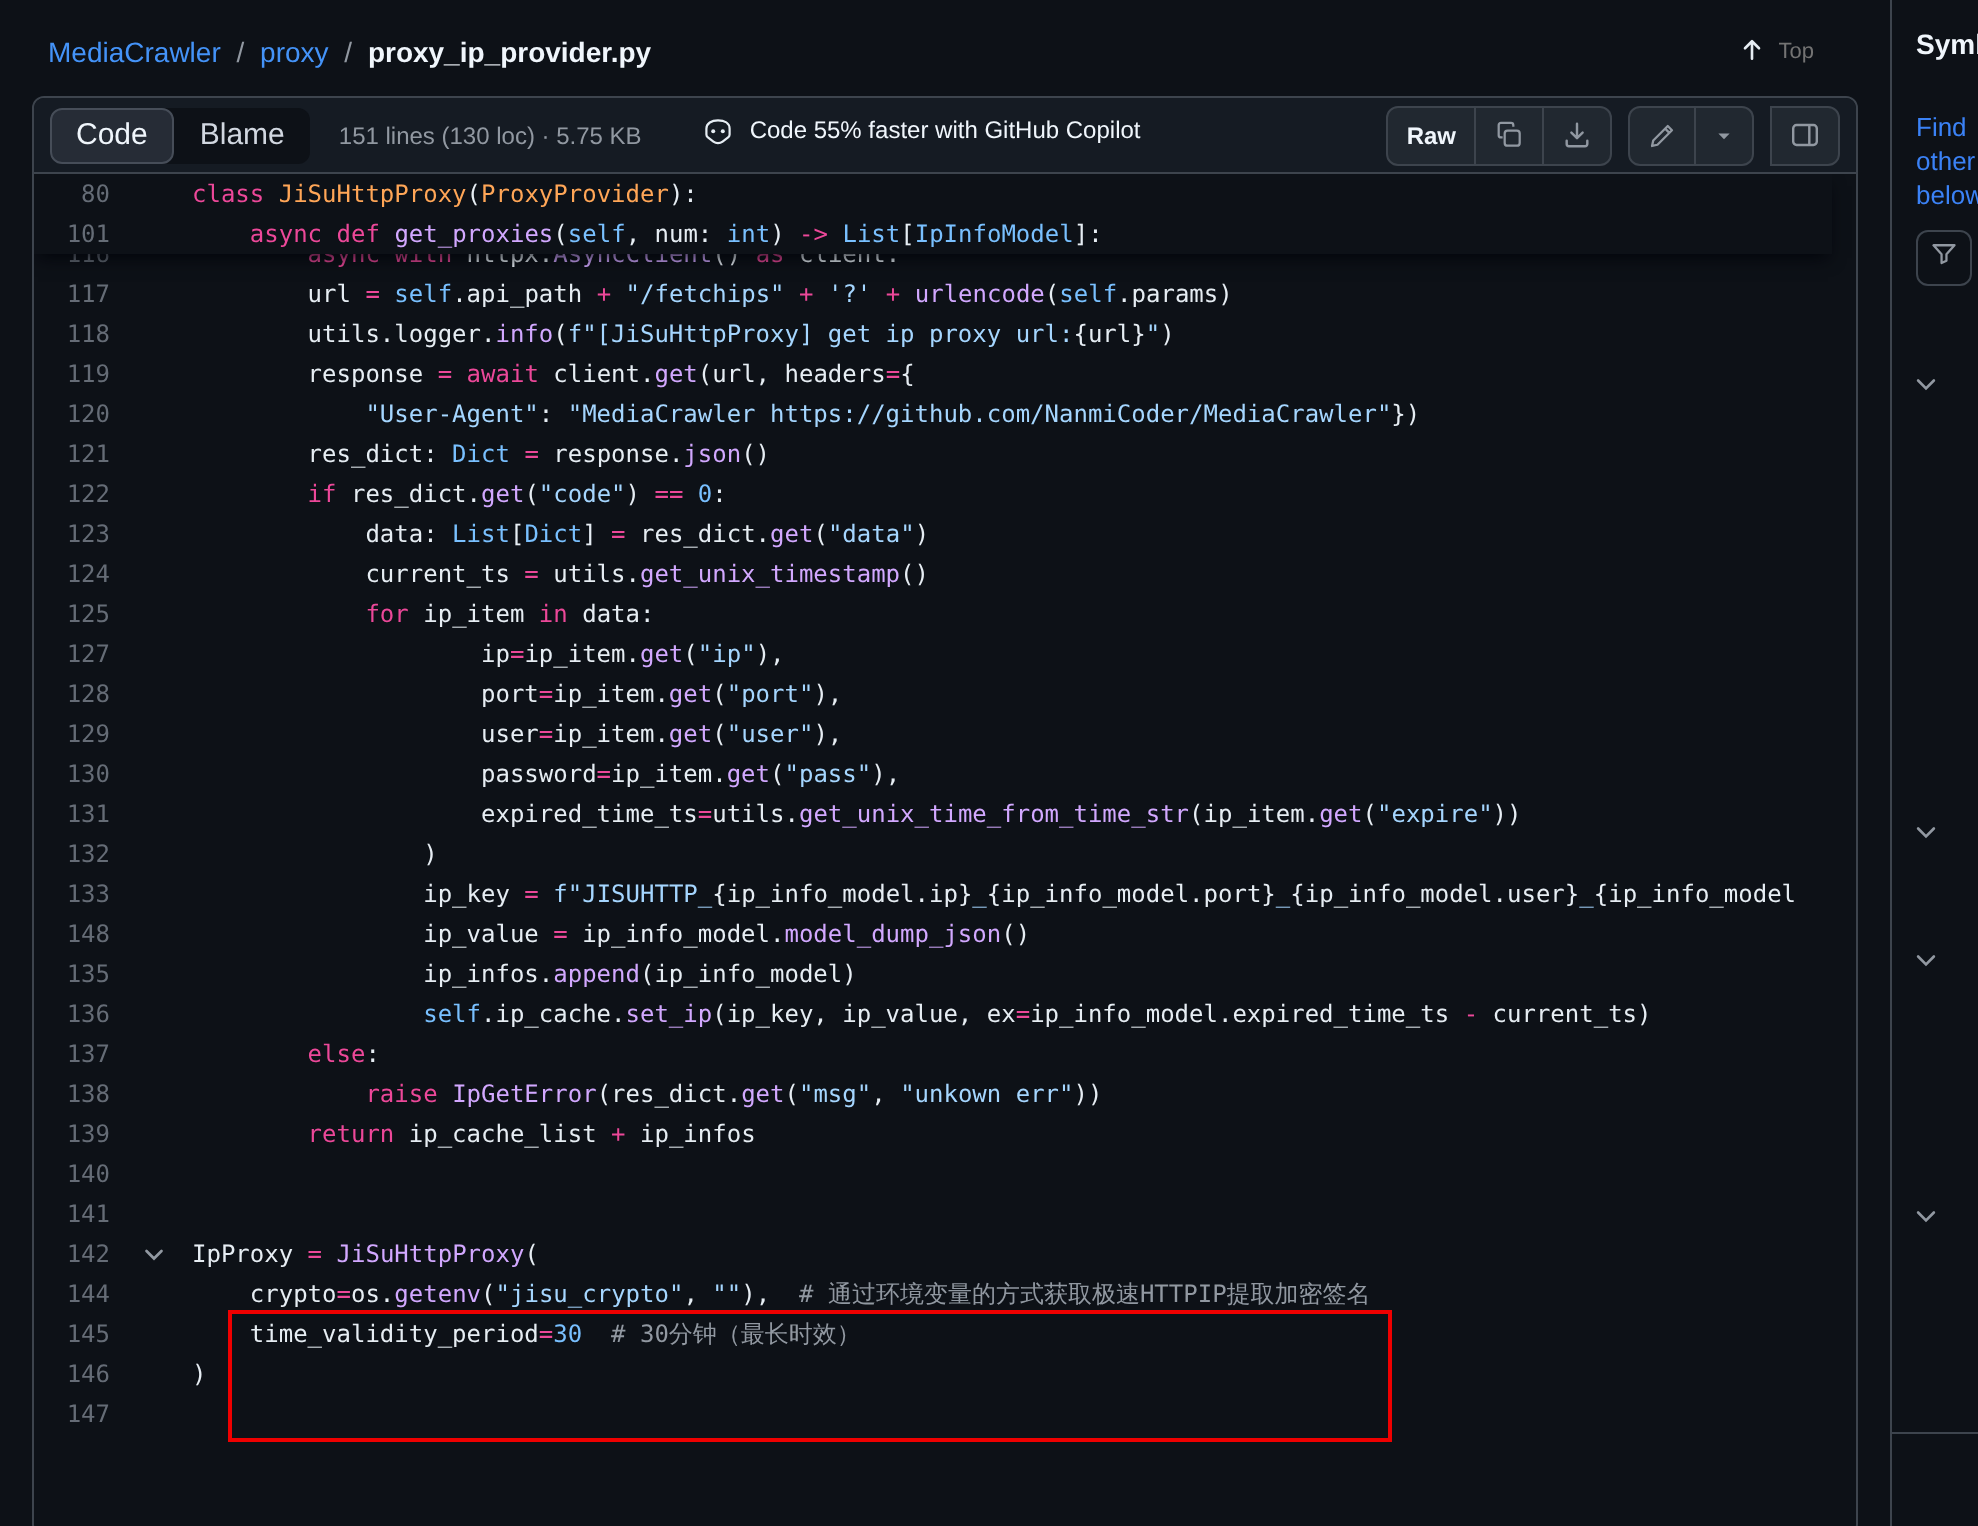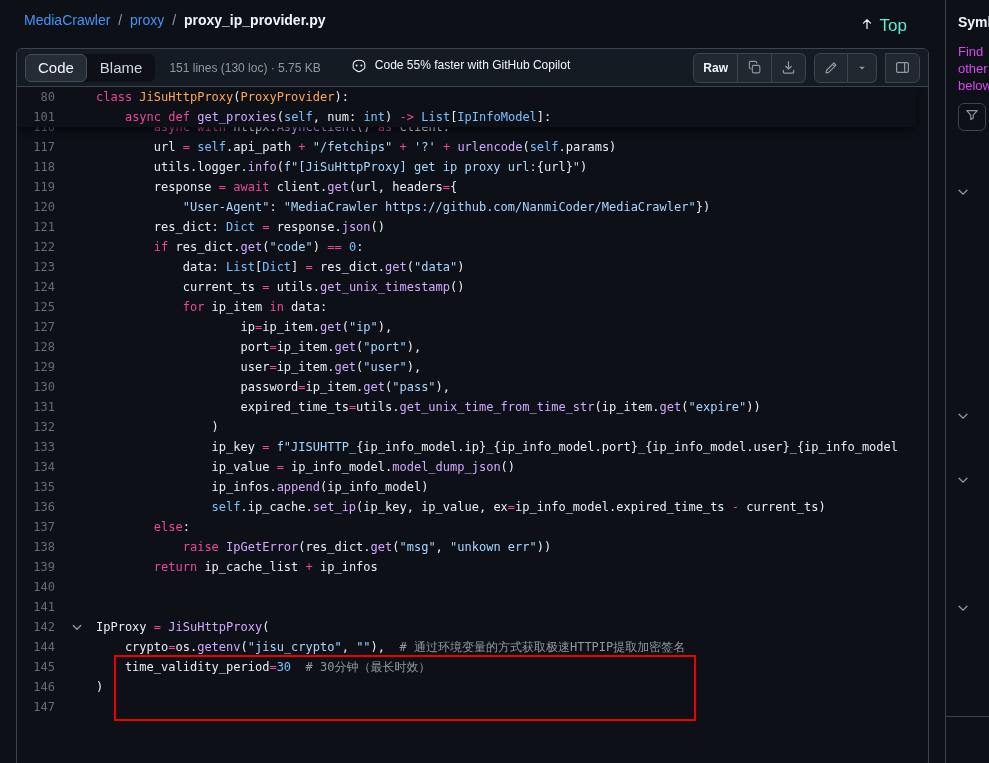--- a/index.html
+++ b/index.html
@@ -2,26 +2,26 @@
 <html><head>
 <meta charset="utf-8">
 <style>
   *{margin:0;padding:0;box-sizing:border-box}
   html,body{width:989px;height:763px;overflow:hidden}
   body{background:#0d1117;color:#e6edf3;font-family:"Liberation Sans",sans-serif}
   .page{display:flex;width:989px;height:763px}
   .main{width:945px;flex:none;min-width:0}
 
   
-  .topbar{display:flex;justify-content:space-between;padding:12px 38px 8px 24px;height:48px}
+  .topbar{display:flex;align-items:center;justify-content:space-between;padding:12px 38px 8px 24px;height:48px}
   .crumbs{font-size:14px;white-space:nowrap}
   .crumbs a{color:#4493f8;text-decoration:none;cursor:pointer}
   .crumb-sep{color:#9198a1;margin:0 4px}
   .crumb-file{color:#f0f6fc;font-weight:600}
-  .top-btn{display:flex;align-items:center;gap:6px;color:#5eead4;font-size:17px;cursor:pointer}
+  .top-btn{display:flex;align-items:center;gap:6px;color:#737373;font-size:11px;cursor:pointer}
 
   
   .filebox{margin:0 16px;border:1px solid #3d444d;border-radius:6px;height:720px;background:#0d1117;overflow:hidden}
   .toolbar{display:flex;align-items:center;background:#151b23;border-bottom:1px solid #3d444d;padding:5px 8px;height:38px;gap:8px}
   .seg{display:flex;background:#0d1117;border-radius:6px;flex:none}
   .seg-item{height:28px;line-height:26px;padding:0 12px;font-size:15px;font-weight:400;color:#d1d7e0;border-radius:6px;border:1px solid transparent;cursor:pointer}
   .seg-item.active{background:#262c36;border-color:#464d58;color:#f0f6fc}
   .meta{font-size:12px;color:#9198a1;margin-left:6px;white-space:nowrap}
   .copilot{display:flex;align-items:flex-start;gap:8px;margin-left:22px;font-size:12px;color:#f0f6fc;cursor:pointer;white-space:nowrap}
   .tb-spacer{flex:1}
@@ -48,21 +48,21 @@
   .tk-fn{color:#d2a8ff}
   .tk-cl{color:#79c0ff}
   .tk-or{color:#ffa657}
   .tk-cm{color:#9198a1}
   .tk-nu{color:#79c0ff}
   .hl-box{position:absolute;left:97px;top:568px;width:582px;height:66px;border:2px solid #ef0000;z-index:2;pointer-events:none}
 
   
   .sidepanel{width:44px;flex:none;border-left:1px solid #3d444d;position:relative;padding:14px 0 0 12px;overflow:hidden;background:#0d1117}
   .sp-title{font-size:14px;font-weight:600;color:#f0f6fc;white-space:nowrap}
-  .sp-desc{margin-top:13px;font-size:13px;line-height:17px;color:#d946ef;white-space:nowrap}
+  .sp-desc{margin-top:25px;font-size:13px;line-height:17px;color:#3b82f6;white-space:nowrap}
   .sp-filter{margin-top:9px;width:28px;height:28px;border:1px solid #3d444d;border-radius:6px;display:flex;align-items:center;justify-content:center;cursor:pointer;background:#0d1117}
   .sp-chevron{position:absolute;left:10px;cursor:pointer}
   .sp-divider{position:absolute;left:0;right:0;top:716px;border-top:1px solid #3d444d}
 </style>
 </head>
 <body>
 
 <div class="page">
   <div class="main">
 
@@ -243,21 +243,21 @@
               <span class="num">132</span>
               <span class="gut"></span>
               <span class="codepre"><span class="tk-w">                )</span></span>
             </div>
             <div class="line">
               <span class="num">133</span>
               <span class="gut"></span>
               <span class="codepre"><span class="tk-w">                ip_key </span><span class="tk-k">=</span><span class="tk-w"> </span><span class="tk-s">f"JISUHTTP_</span><span class="tk-w">{ip_info_model.ip}</span><span class="tk-s">_</span><span class="tk-w">{ip_info_model.port}</span><span class="tk-s">_</span><span class="tk-w">{ip_info_model.user}</span><span class="tk-s">_</span><span class="tk-w">{ip_info_model</span></span>
             </div>
             <div class="line">
-              <span class="num">134</span>
+              <span class="num">148</span>
               <span class="gut"></span>
               <span class="codepre"><span class="tk-w">                ip_value </span><span class="tk-k">=</span><span class="tk-w"> ip_info_model.</span><span class="tk-fn">model_dump_json</span><span class="tk-w">()</span></span>
             </div>
             <div class="line">
               <span class="num">135</span>
               <span class="gut"></span>
               <span class="codepre"><span class="tk-w">                ip_infos.</span><span class="tk-fn">append</span><span class="tk-w">(ip_info_model)</span></span>
             </div>
             <div class="line">
               <span class="num">136</span>

